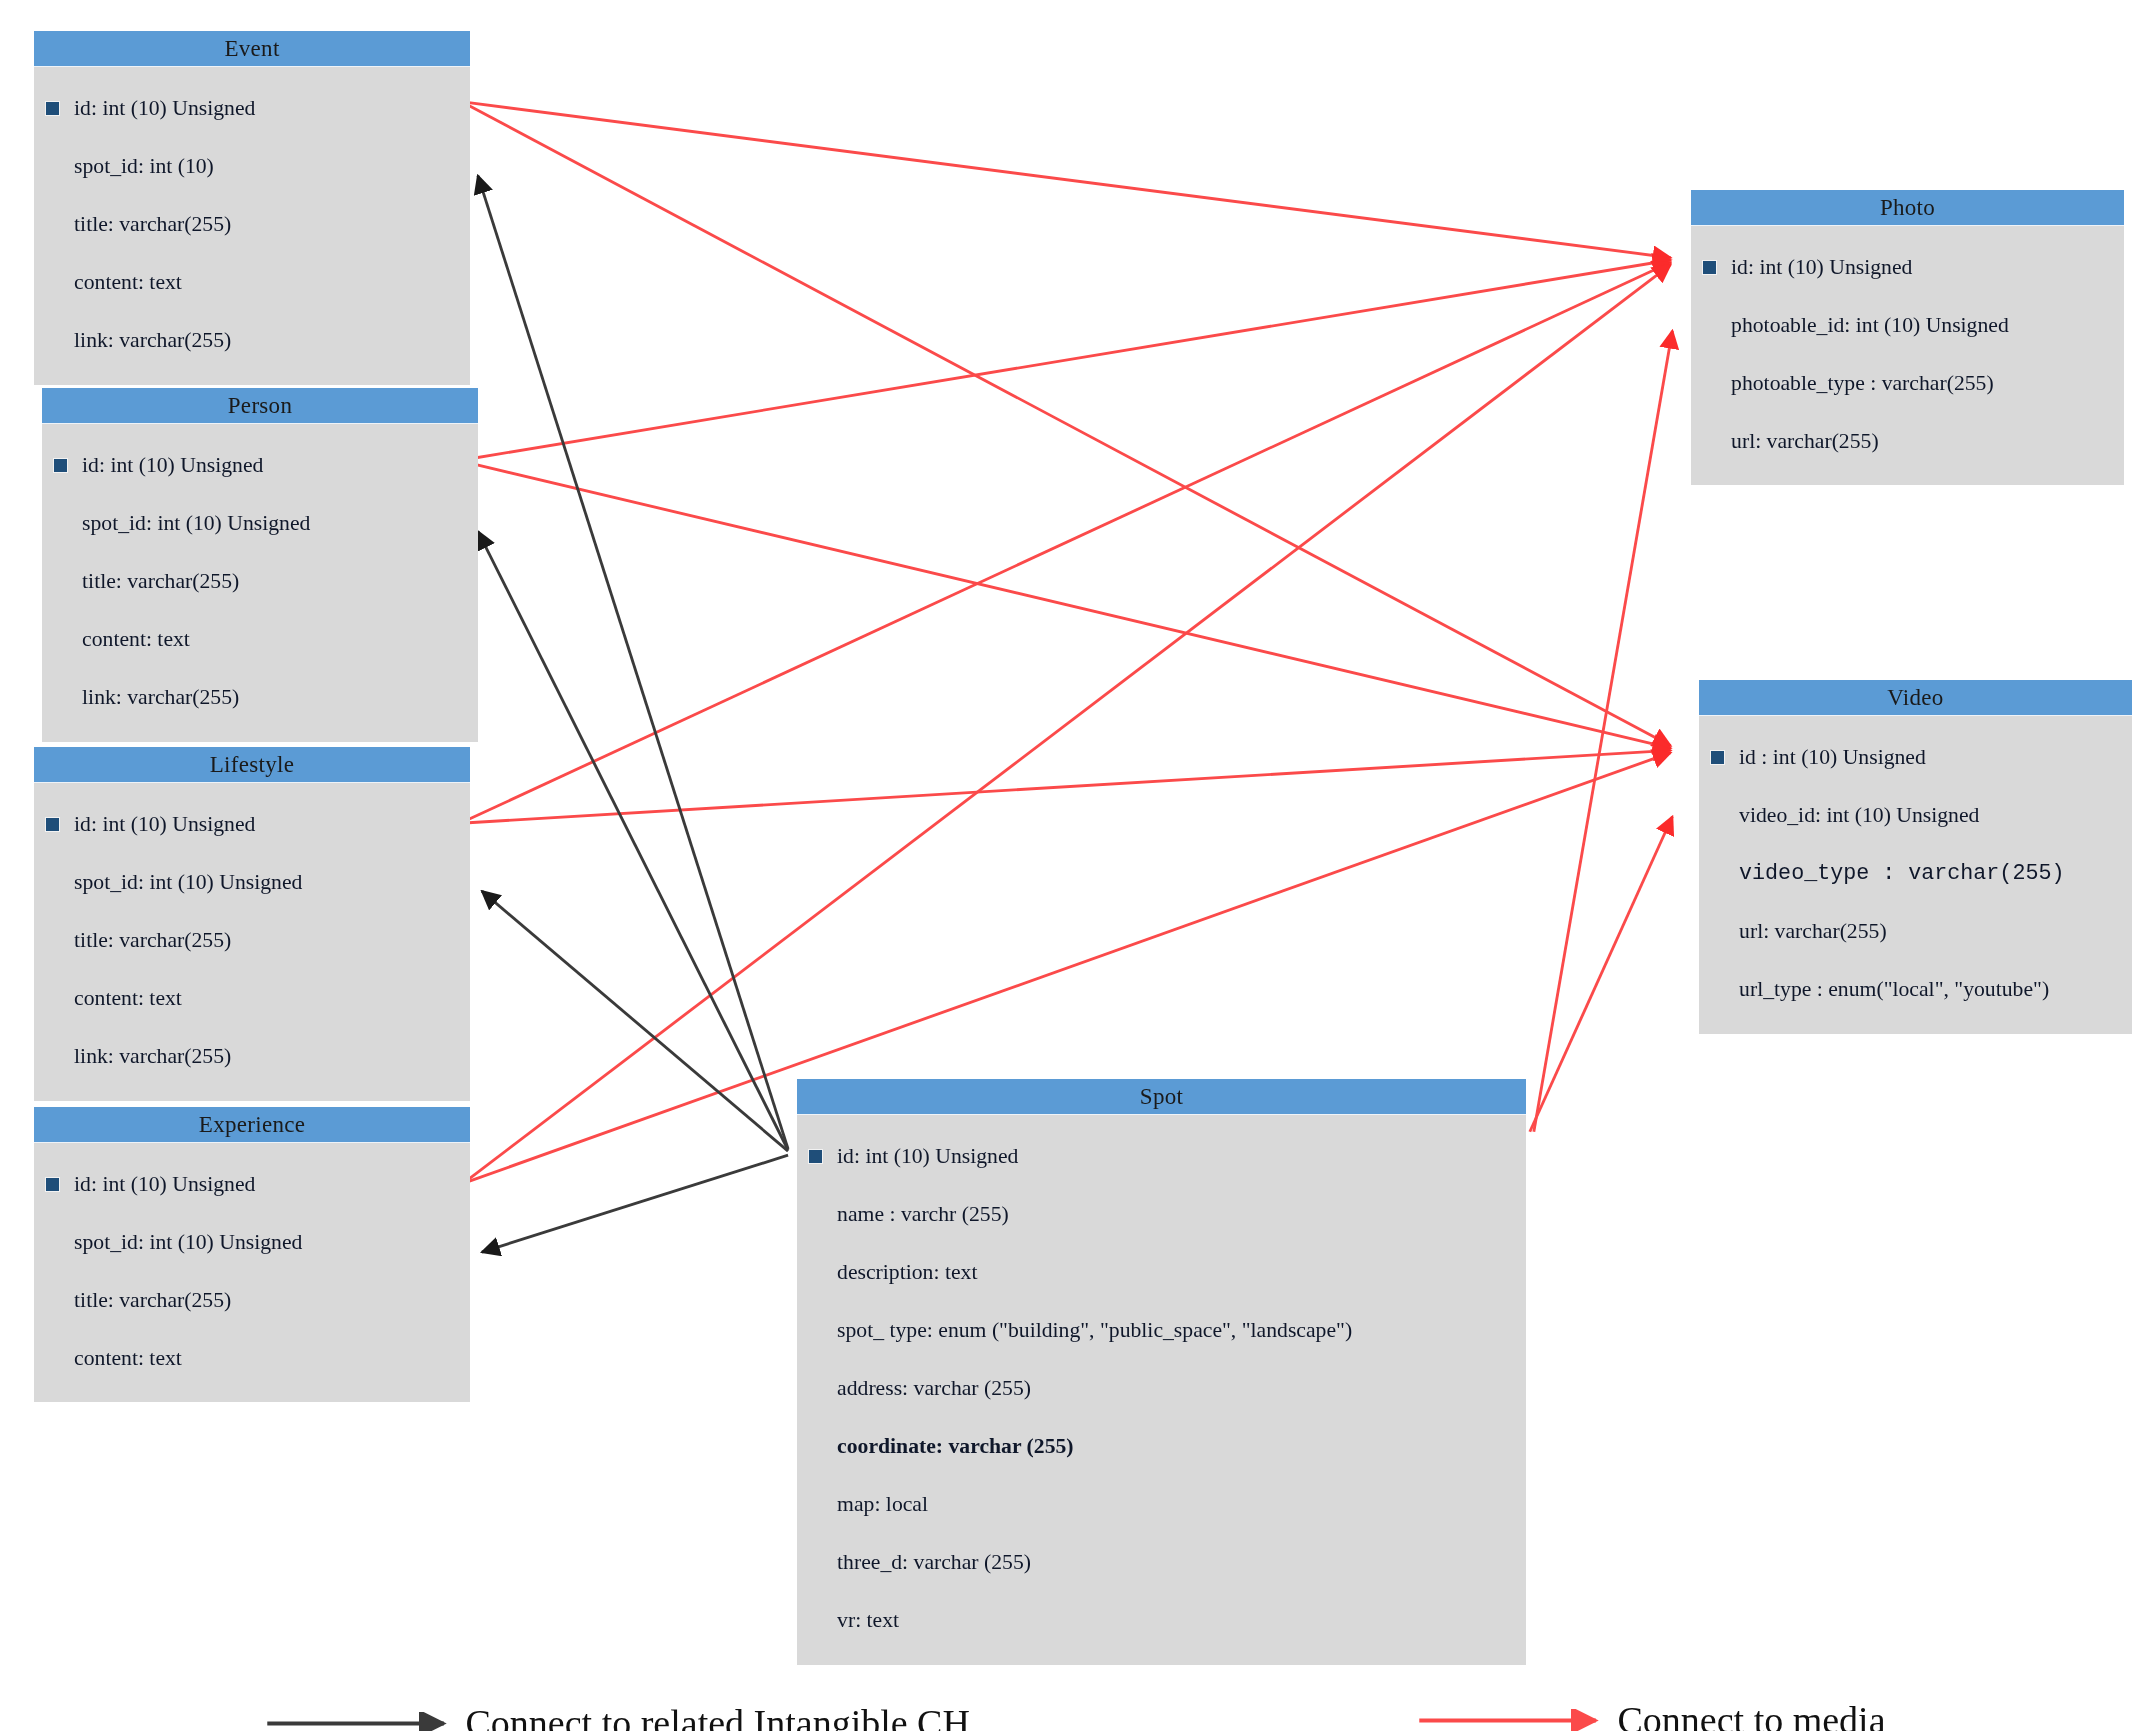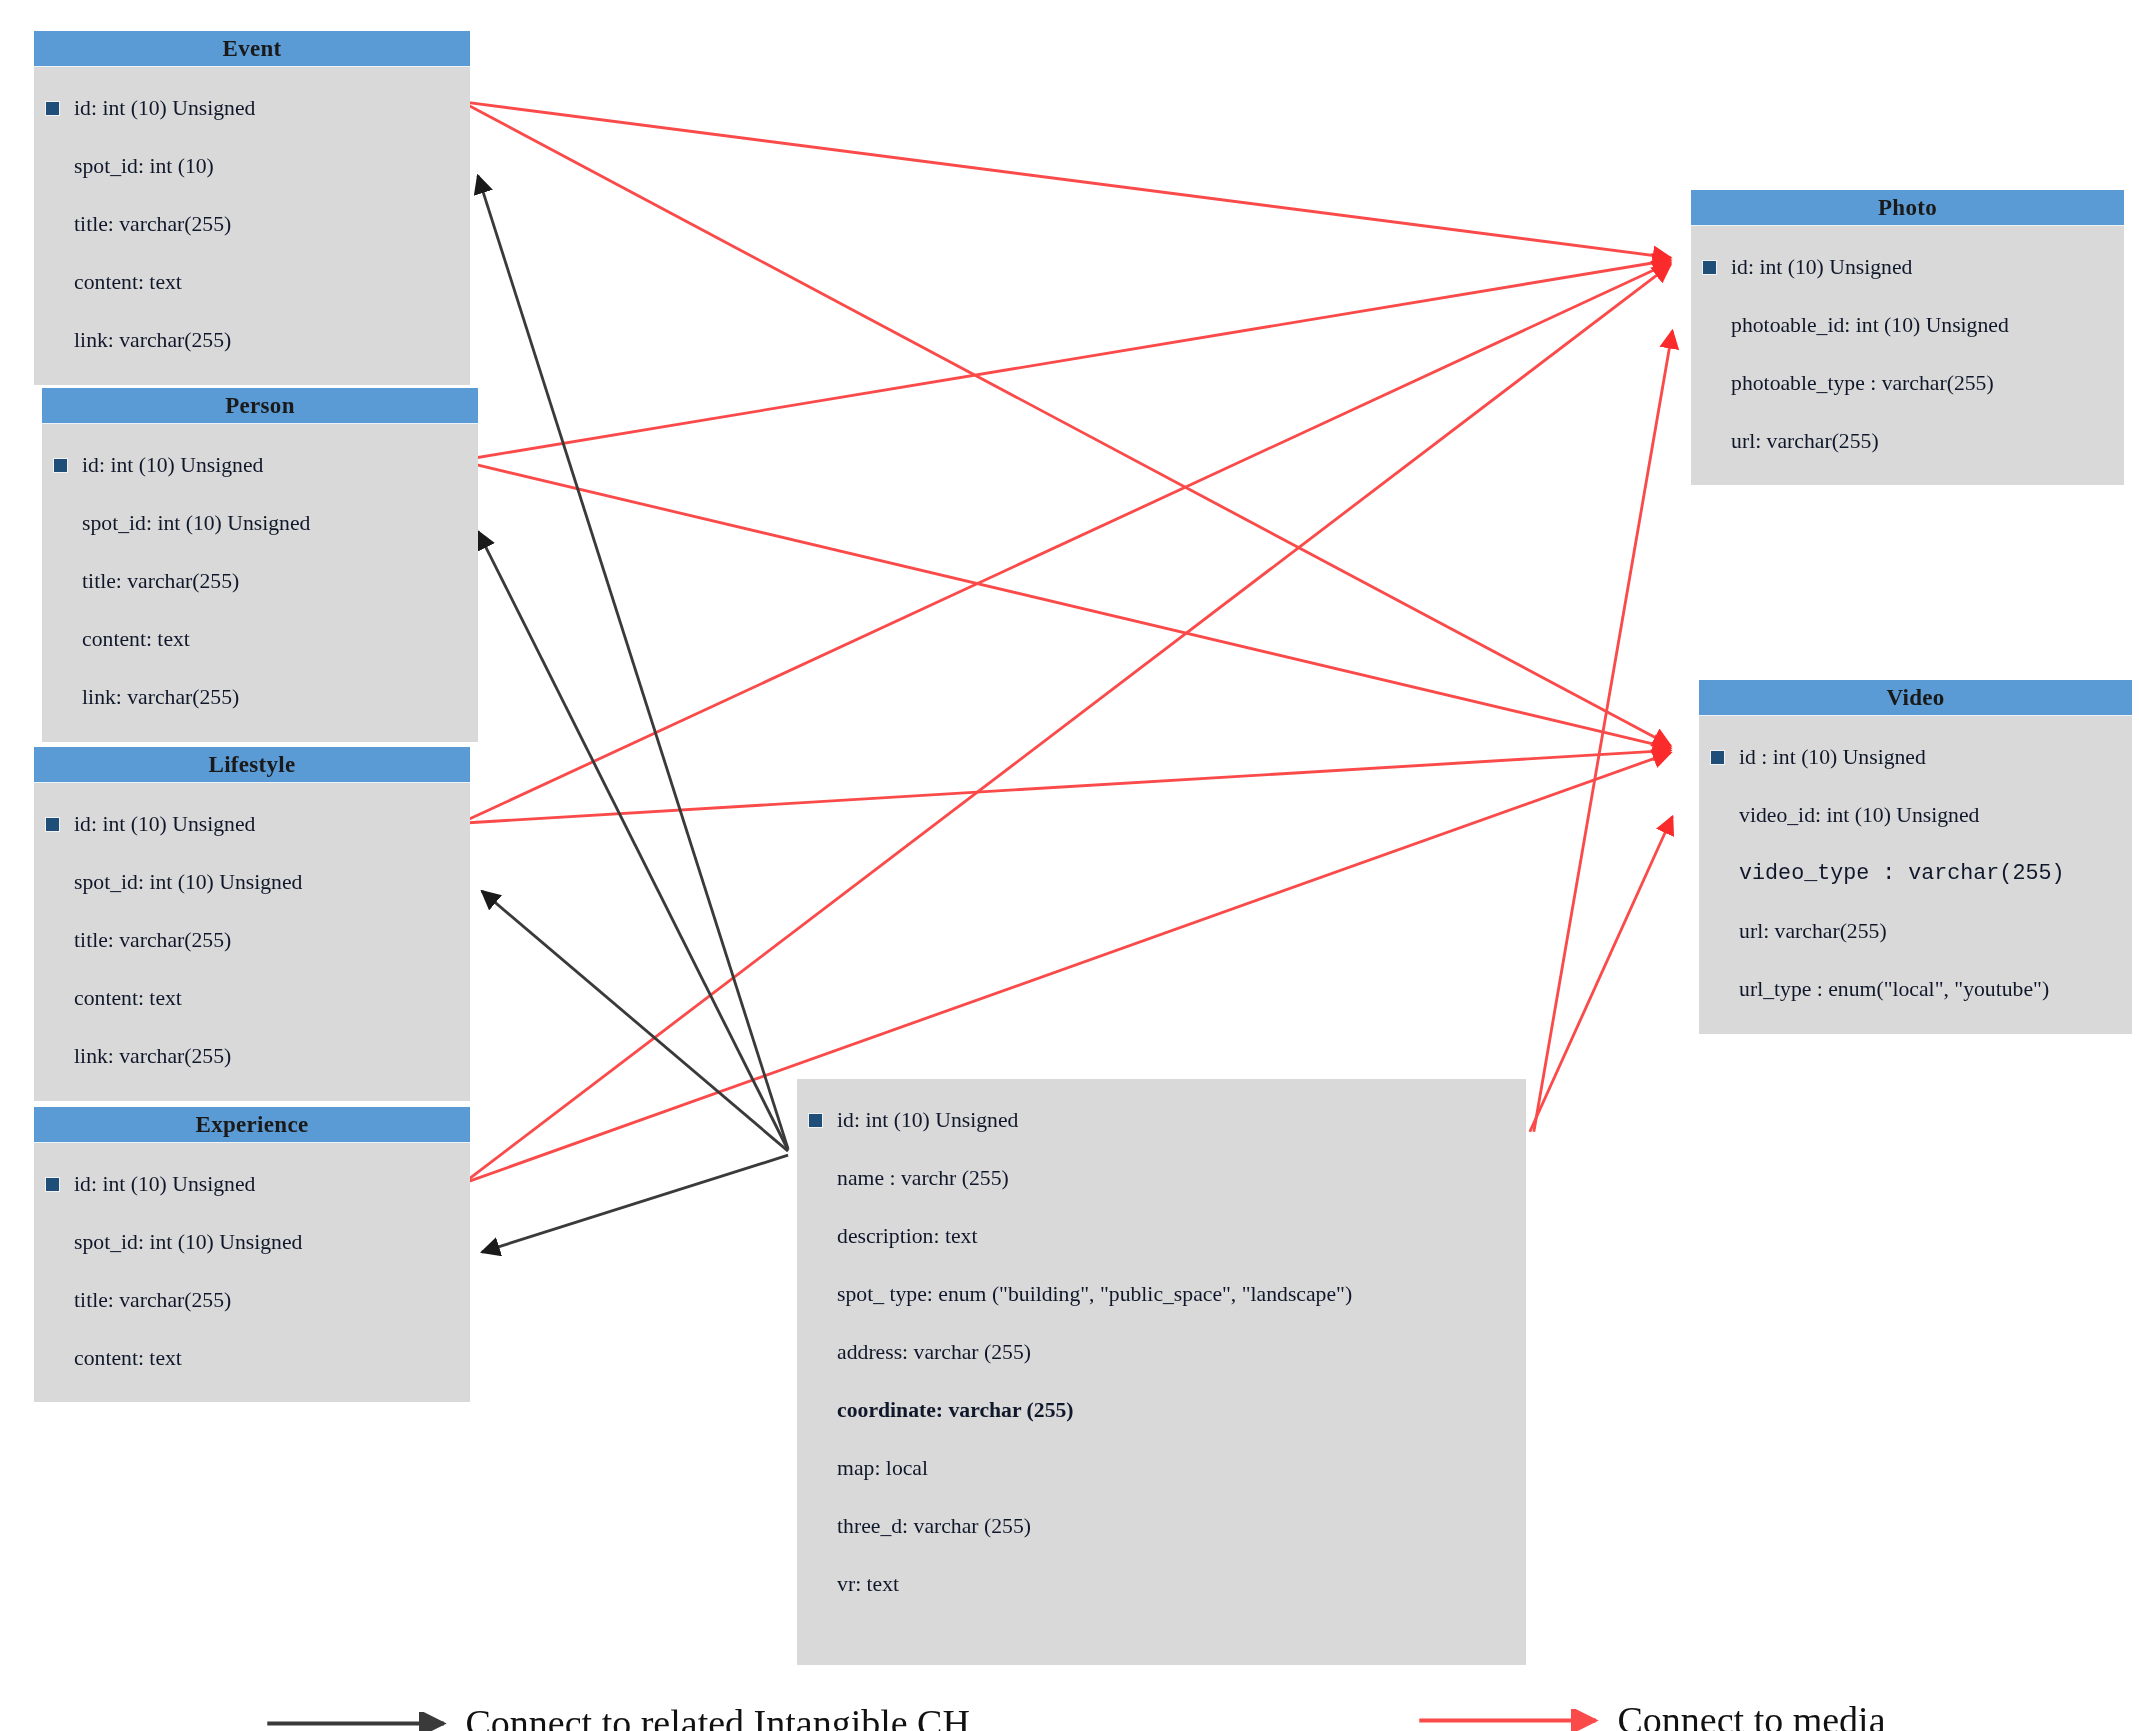--- a/index.html
+++ b/index.html
@@ -12,21 +12,21 @@
   }
   .entity{
     position:absolute;
     box-sizing:border-box;
     background:#d9d9d9;
   }
   .entity-header{
     background:#5b9bd5;
     color:#1a1a1a;
     text-align:center;
-    font-weight:bold;
+    font-weight:normal;
     letter-spacing:0.3px;
     line-height:1;
     display:flex;align-items:center;justify-content:center;
     border-bottom:1.7px solid #eef3f8;
   }
   .entity-body{
     padding:12.5px 0 15px 0;
     display:flex;flex-direction:column;
   }
   .field-row{
@@ -237,20 +237,21 @@
             <span class="pk-spacer"></span>
             <span class="field-label" style="font-size: 21.7px;">url: varchar(255)</span>
           </div>
           <div class="field-row" style="height: 58px;">
             <span class="pk-spacer"></span>
             <span class="field-label" style="font-size: 21.7px;">url_type : enum("local",  "youtube")</span>
           </div>
         </div>
       </div>
       <div class="entity" style="left: 797px; top: 1079px; width: 729px; height: 586px;">
+        <div class="entity-header" style="height: 35px; font-size: 23px;">Spot</div>
         <div class="entity-body">
           <div class="field-row" style="height: 58px;">
             <span class="pk-box"></span>
             <span class="field-label" style="font-size: 21.7px;">id:  int (10)  Unsigned</span>
           </div>
           <div class="field-row" style="height: 58px;">
             <span class="pk-spacer"></span>
             <span class="field-label" style="font-size: 21.7px;">name : varchr (255)</span>
           </div>
           <div class="field-row" style="height: 58px;">

